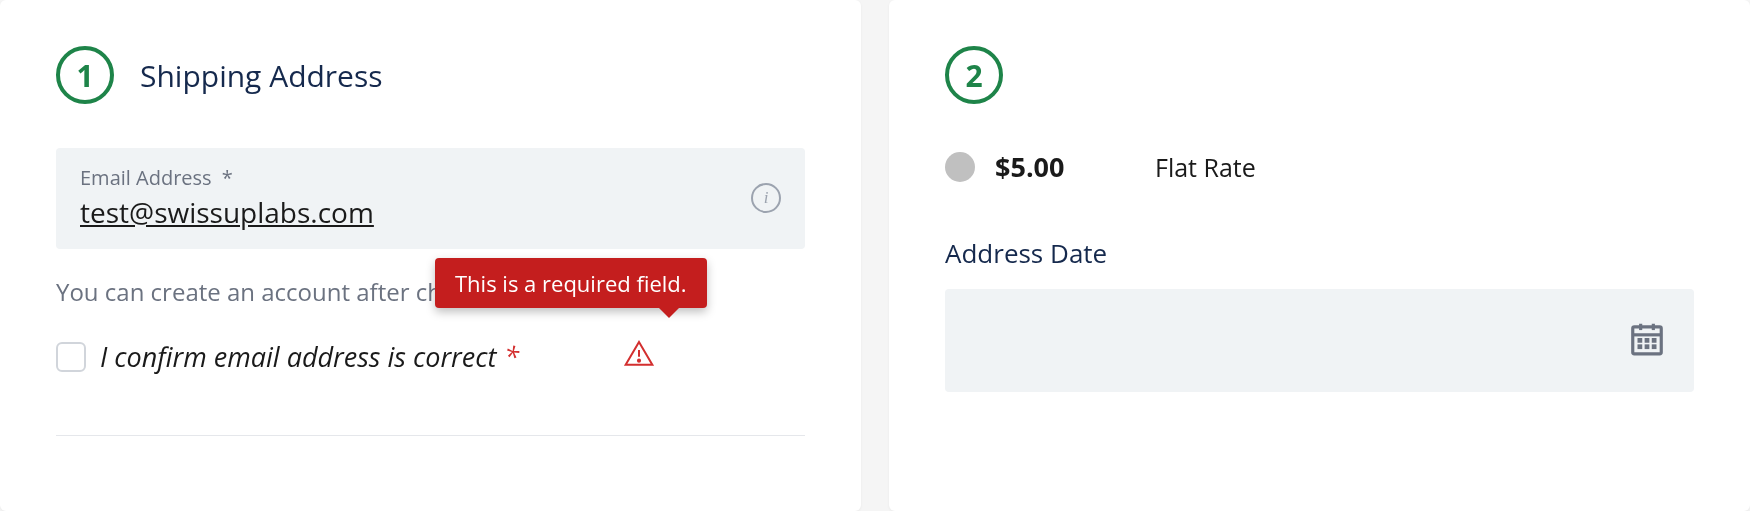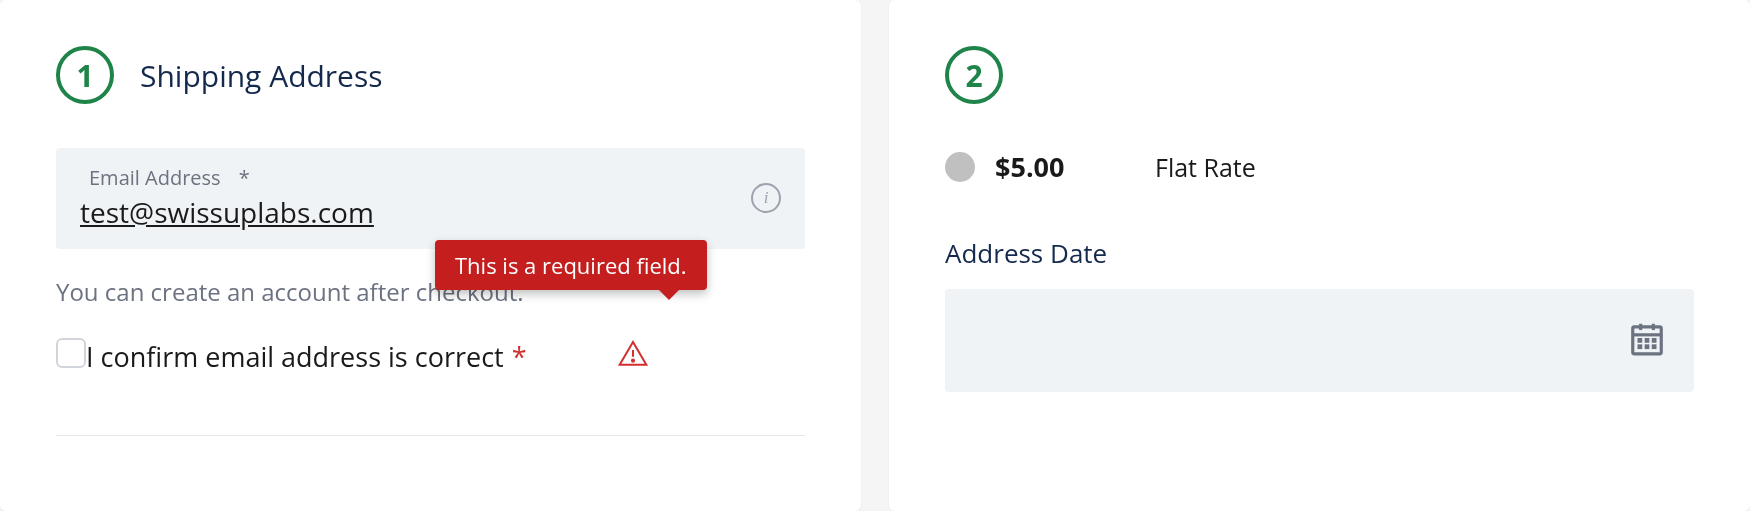--- a/index.html
+++ b/index.html
@@ -62,22 +62,21 @@
       align-items: center;
     }
     .input-content {
       flex: 1;
     }
     .input-label {
       font-size: 20px;
       color: #6b7280;
       display: flex;
       align-items: center;
-      gap: 18px;
-      margin-left: 9px;
+      gap: 10px;
     }
     .required-star {
       color: #6b7280;
       font-size: 20px;
     }
     .input-value {
       font-size: 28px;
       color: #1a1a1a;
       margin-top: 2px;
       font-weight: 400;
@@ -98,22 +97,24 @@
       flex-shrink: 0;
     }
     .helper-text {
       font-size: 24px;
       color: #6b7280;
       margin-top: 26px;
       margin-bottom: 30px;
     }
     .checkbox-row {
       display: flex;
-      align-items: flex-start;
-      position: relative;
+      align-items: center;
+      gap: 14px;
+      position: relative;
+      font-style: italic;
     }
     .checkbox {
       width: 30px;
       height: 30px;
       border: 2px solid #d1d5db;
       border-radius: 6px;
       background: #fff;
       flex-shrink: 0;
       cursor: pointer;
     }
@@ -133,21 +134,21 @@
       color: #d32f2f;
       margin-left: 90px;
     }
     .tooltip {
       position: absolute;
       background: #c41e1e;
       color: #fff;
       padding: 10px 20px;
       font-size: 22px;
       border-radius: 4px;
-      top: 240px;
+      top: 258px;
       left: 435px;
       box-shadow: 0 4px 10px rgba(0,0,0,0.25);
       z-index: 10;
     }
     .tooltip::after {
       content: '';
       position: absolute;
       bottom: -10px;
       right: 28px;
       width: 0;

